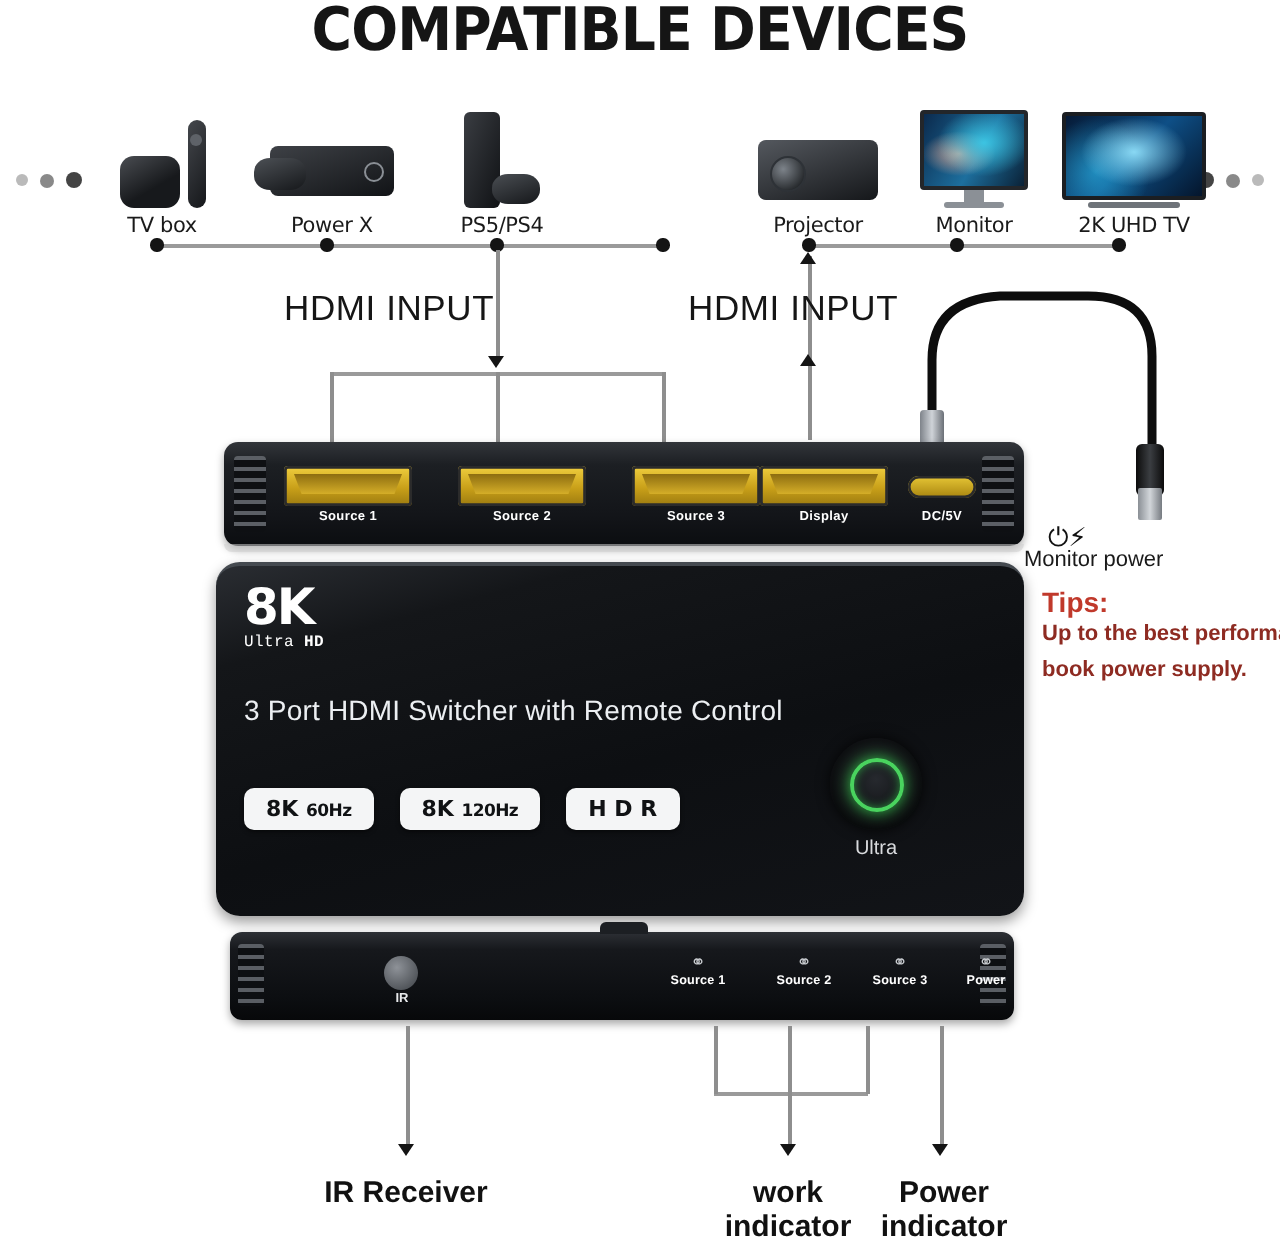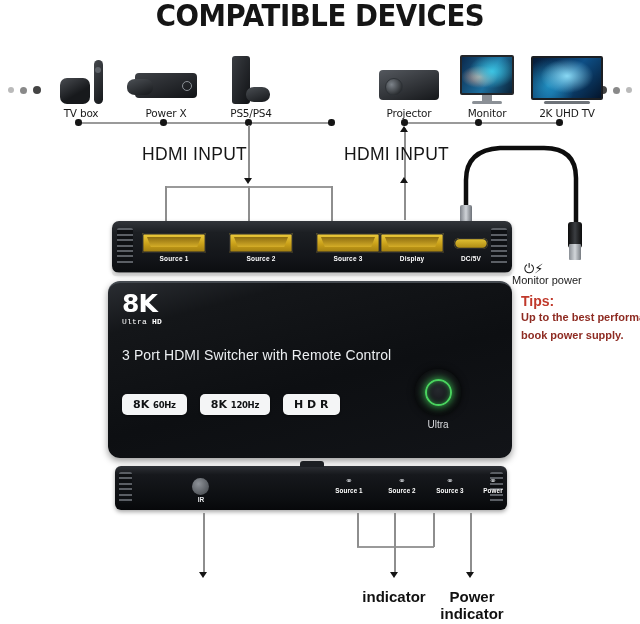--- a/index.html
+++ b/index.html
@@ -339,21 +339,23 @@
   <div class="abs hline" style="left:357px;top:546px;width:77px;"></div>
   <div class="abs vline" style="left:357px;top:513px;height:34px;"></div>
   <div class="abs vline" style="left:394px;top:513px;height:34px;"></div>
   <div class="abs vline" style="left:433px;top:513px;height:34px;"></div>
   <div class="abs vline" style="left:394px;top:546px;height:29px;"></div>
   <div class="abs arrow-d" style="left:390px;top:572px;"></div>
 
   <div class="abs vline" style="left:470px;top:513px;height:62px;"></div>
   <div class="abs arrow-d" style="left:466px;top:572px;"></div>
 
+  <div class="abs bcap" style="left:133px;top:588px;width:140px;">IR Receiver</div>
   <div class="abs bcap" style="left:344px;top:588px;width:100px;">
+    <div>work</div>
     <div>indicator</div>
   </div>
   <div class="abs bcap" style="left:422px;top:588px;width:100px;">
     <div>Power</div>
     <div>indicator</div>
   </div>
 
 </div>
 
 </body></html>

